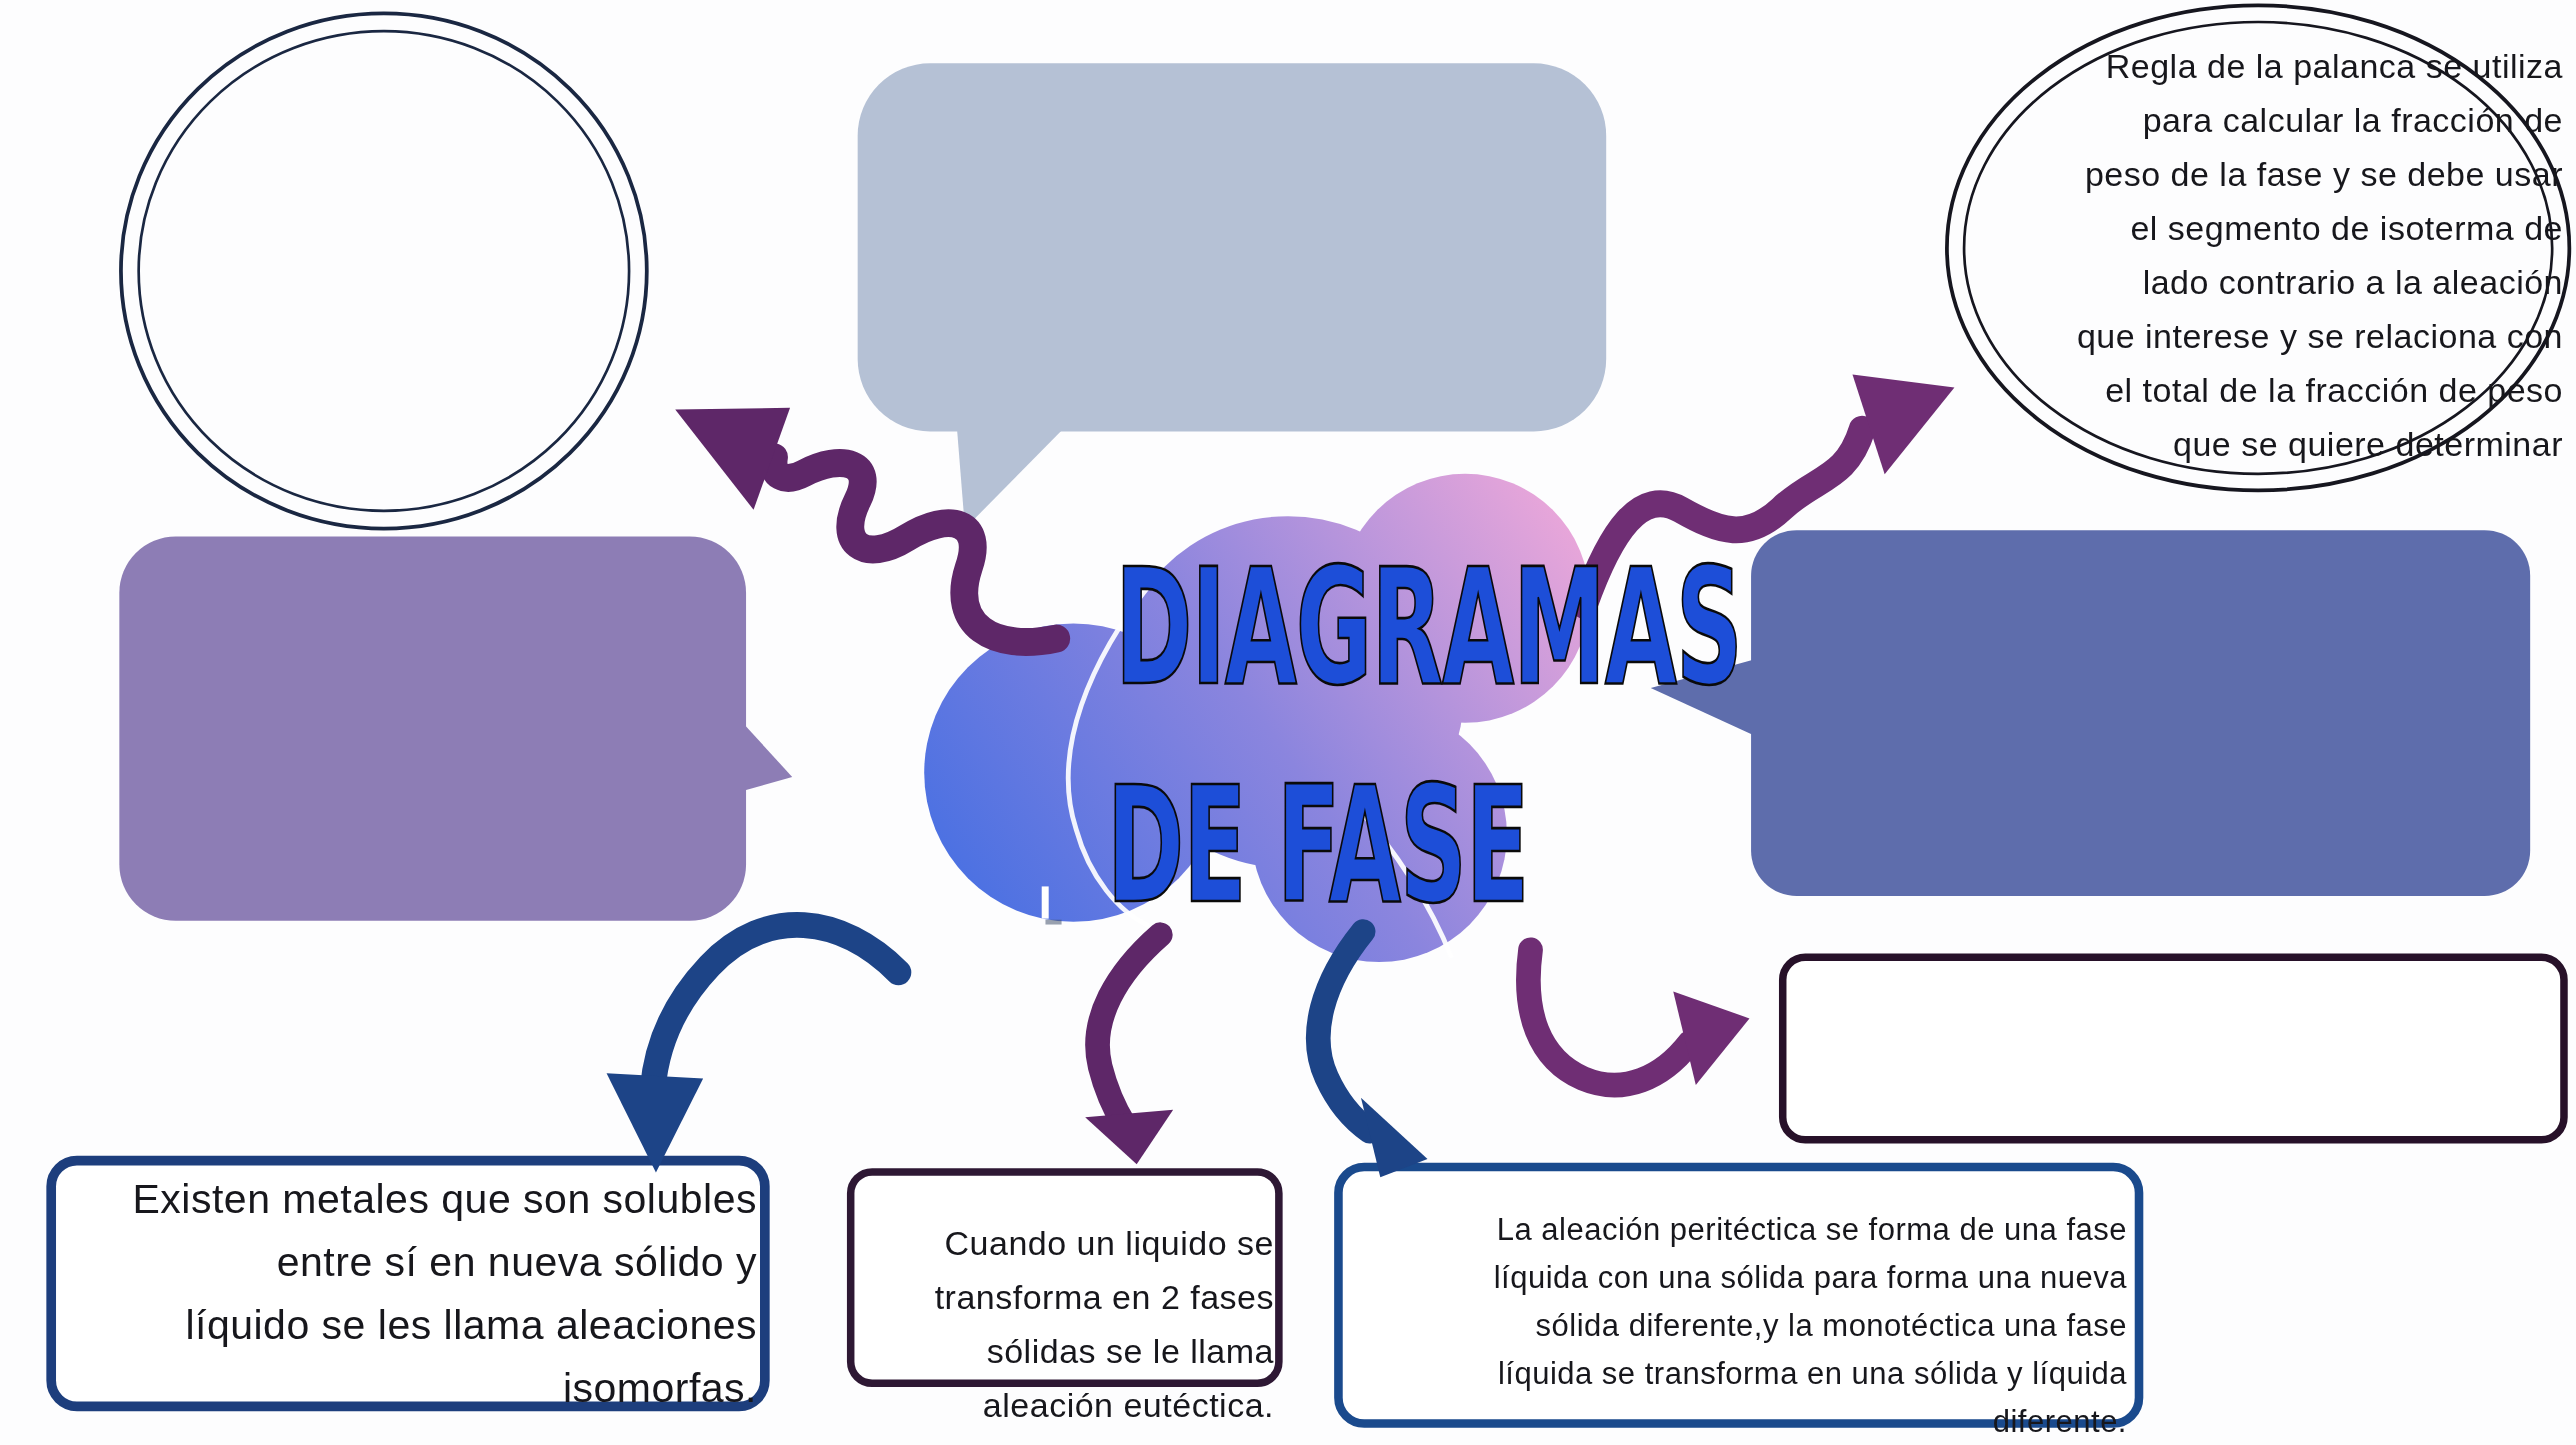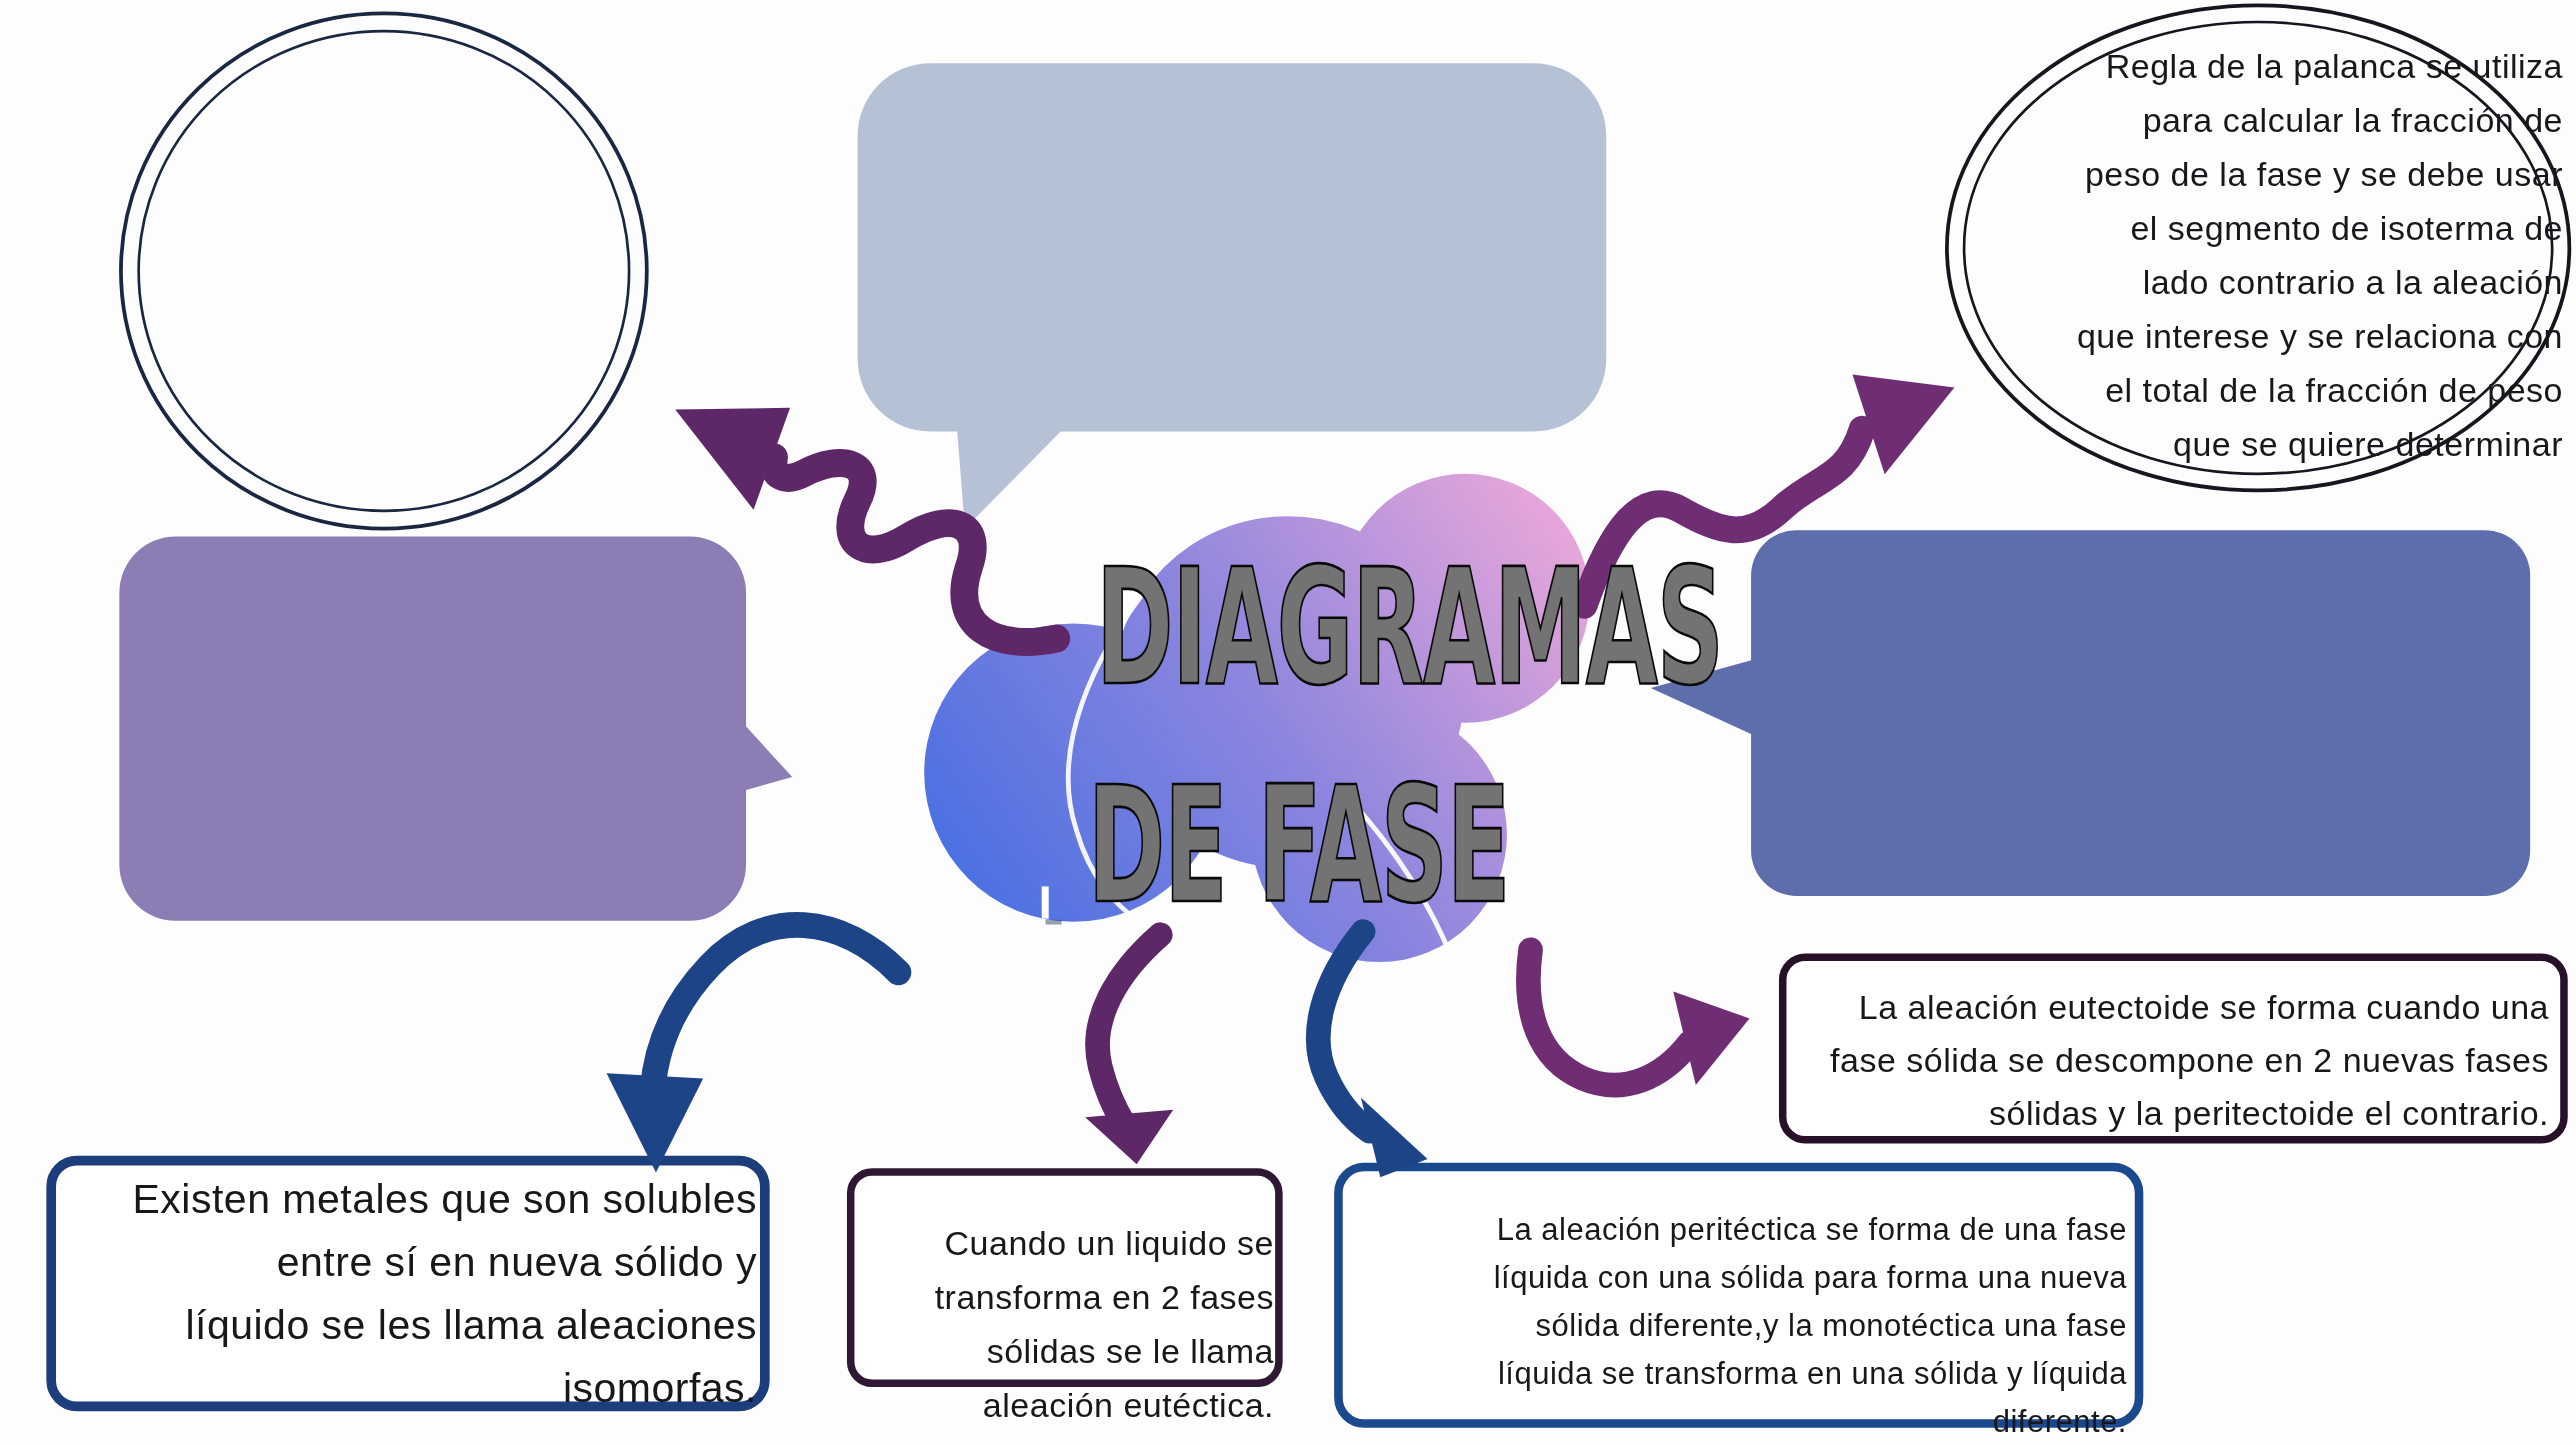--- a/index.html
+++ b/index.html
@@ -20,22 +20,22 @@
   #representaciones-text{left:869px;top:94px; width:741px; font-size:53px; line-height:88px;}
   #palanca-text      {left:1967px; top:39px;   width:596px; font-size:34px; line-height:54px;}
   #fase-text         {left:129px;  top:555px; width:601px; font-size:50px; line-height:81px;}
   #equilibrio-text   {left:1760px; top:534px;  width:762px; font-size:48px; line-height:75px;}
   #eutectoide-text   {left:1798px; top:981px; width:751px; font-size:34px; line-height:53px;}
   #isomorfas-text    {left:59px;  top:1168px; width:698px; font-size:41px; line-height:63px;}
   #eutectica-text    {left:855px; top:1192px; width:419px;  font-size:34px; line-height:54px;margin-top:24px;}
   #peritectica-text  {left:1348px; top:1182px; width:779px; font-size:31px; line-height:48px;margin-top:24px;}
 
   .title-line{
-    position:absolute;left:869px;width:859px;text-align:center;
-    font-family:"DejaVu Sans",sans-serif;font-weight:bold;color:#737373;
+    position:absolute;left:888px;width:859px;text-align:center;
+    font-family:"DejaVu Sans",sans-serif;font-weight:bold;color:#1d4ed8;
     font-size:161px;line-height:161px;
   }
   .title-line>span{
     display:inline-block;transform:scaleX(0.58);transform-origin:50% 50%;
     letter-spacing:-2.1px;-webkit-text-stroke:2.7px #0a0a0a;
   }
   #title-line1{top:547px}
   #title-line2{top:765px}
 </style>
 </head>
@@ -130,23 +130,20 @@
   <div class="title-line" id="title-line2"><span>DE FASE</span></div>
 
   <div class="node-text" id="palanca-text">Regla de la palanca se utiliza
 para calcular la fracción de
 peso de la fase y se debe usar
 el segmento de isoterma de
 lado contrario a la aleación
 que interese y se relaciona con
 el total de la fracción de peso
 que se quiere determinar</div>
-  <div class="node-text" id="eutectoide-text">La aleación eutectoide se forma cuando una
-fase sólida se descompone en 2 nuevas fases
-sólidas y la peritectoide el contrario.</div>
   <div class="node-text" id="isomorfas-text">Existen metales que son solubles
 entre sí en nueva sólido y
 líquido se les llama aleaciones
 isomorfas.</div>
   <div class="node-text" id="eutectica-text">Cuando un liquido se
 transforma en 2 fases
 sólidas se le llama
 aleación eutéctica.</div>
   <div class="node-text" id="peritectica-text">La aleación peritéctica se forma de una fase
 líquida con una sólida para forma una nueva

